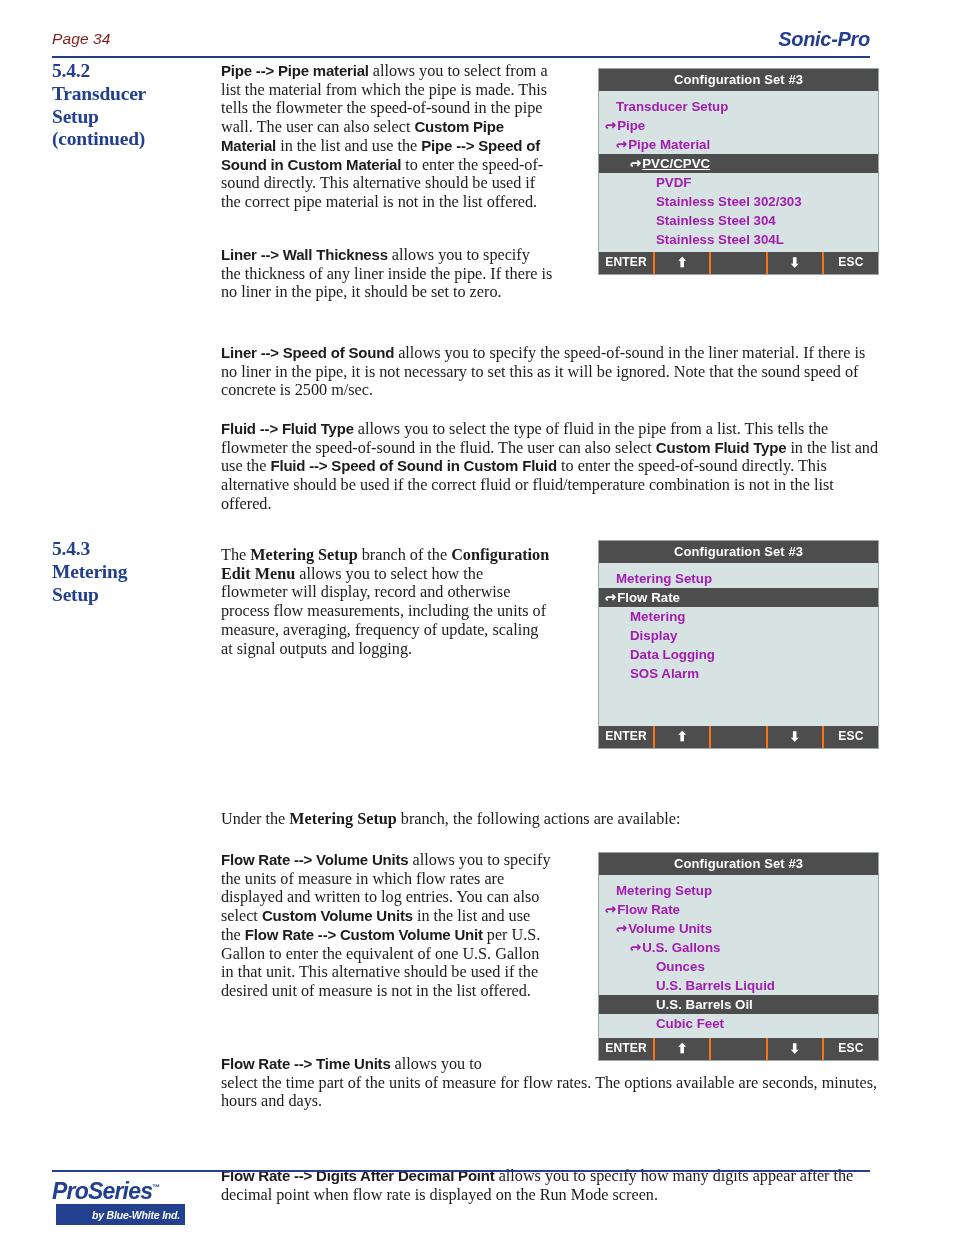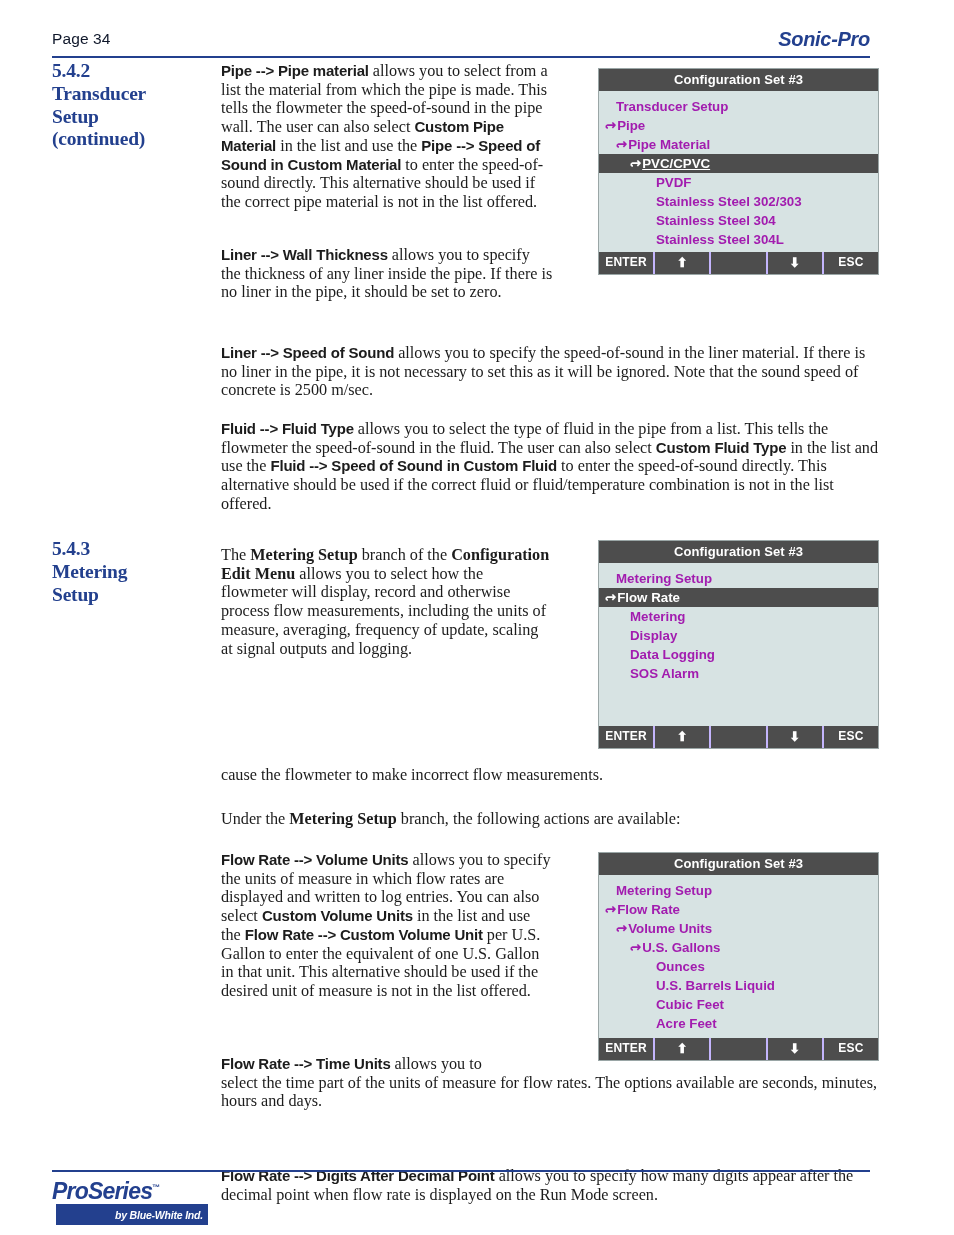--- a/index.html
+++ b/index.html
@@ -28,22 +28,23 @@
     top: 30px;
     width: 818px;
     height: 28px;
   }
   .page-num {
     position: absolute;
     left: 0;
     top: 0;
     font-family: "Liberation Sans", sans-serif;
     font-size: 15.5px;
-    color: #0f172a;
+    color: #7f1d1d;
     letter-spacing: 0.1px;
+    font-style: italic;
   }
   .brand-logo {
     position: absolute;
     right: 0;
     top: -2px;
     font-family: "Liberation Sans", sans-serif;
     font-weight: bold;
     font-style: italic;
     font-size: 20px;
     color: #23408e;
@@ -86,21 +87,21 @@
   }
   .ps-tm {
     font-size: 8px;
     vertical-align: super;
     font-style: normal;
     letter-spacing: 0;
   }
   .ps-bar {
     margin-top: 1px;
     background: #23408e;
-    width: 152px;
+    width: 129px;
     margin-left: 4px;
     text-align: right;
     padding: 1px 5px 2px 0;
     box-sizing: border-box;
   }
   .ps-bar span {
     font-family: "Liberation Sans", sans-serif;
     font-weight: bold;
     font-style: italic;
     font-size: 10.5px;
@@ -218,21 +219,21 @@
   }
   .lcd-btn {
     flex: 1 1 0;
     background: #4d4d4d;
     color: #ffffff;
     font-family: "Liberation Sans", sans-serif;
     font-weight: bold;
     font-size: 12px;
     text-align: center;
     padding: 3px 0 4px 0;
-    border-right: 2px solid #c4b5fd;
+    border-right: 2px solid #f97316;
     box-sizing: border-box;
     letter-spacing: 0.2px;
   }
   .lcd-btn:last-child { border-right: 0; }
   .lcd-btn.arrowbtn { font-size: 13px; }
 </style>
 </head>
 <body>
 
 <div class="page">
@@ -269,23 +270,20 @@
   </div>
 
   <div class="body-col col-wide blk-d">
     <p><b class="sans">Fluid --&gt; Fluid Type</b><span> allows you to select the type of fluid in the pipe from a list. This tells the flowmeter the speed-of-sound in the fluid. The user can also select </span><b class="sans">Custom Fluid Type</b><span> in the list and use the </span><b class="sans">Fluid --&gt; Speed of Sound in Custom Fluid</b><span> to enter the speed-of-sound directly. This alternative should be used if the correct fluid or fluid/temperature combination is not in the list offered.</span></p>
   </div>
 
   <div class="body-col col-narrow blk-e">
     <p><span>The </span><b class="serif">Metering Setup</b><span> branch of the </span><b class="serif">Configuration Edit Menu</b><span> allows you to select how the flowmeter will display, record and otherwise process flow measurements, including the units of measure, averaging, frequency of update, scaling at signal outputs and logging.</span></p>
   </div>
 
-  <div class="body-col col-wide blk-f">
-    <p><span>cause the flowmeter to make incorrect flow measurements.</span></p>
-  </div>
 
   <div class="body-col col-wide blk-g">
     <p><span>Under the </span><b class="serif">Metering Setup</b><span> branch, the following actions are available:</span></p>
   </div>
 
   <div class="body-col col-narrow blk-h">
     <p><b class="sans">Flow Rate --&gt; Volume Units</b><span> allows you to specify the units of measure in which flow rates are displayed and written to log entries. You can also select </span><b class="sans">Custom Volume Units</b><span> in the list and use the </span><b class="sans">Flow Rate --&gt; Custom Volume Unit</b><span> per U.S. Gallon to enter the equivalent of one U.S. Gallon in that unit. This alternative should be used if the desired unit of measure is not in the list offered.</span></p>
   </div>
 
   <div class="body-col col-wide blk-i">
@@ -339,20 +337,21 @@
 
   <div class="lcd lcd-3">
     <div class="lcd-title">Configuration Set #3</div>
     <div class="lcd-body">
         <div class="lcd-row ind-1"><span>Metering Setup</span></div>
         <div class="lcd-row ind-0"><span class="arrow" style="transform: scaleY(-1); display: inline-block;">↪</span><span>Flow Rate</span></div>
         <div class="lcd-row ind-1"><span class="arrow" style="transform: scaleY(-1); display: inline-block;">↪</span><span>Volume Units</span></div>
         <div class="lcd-row ind-2"><span class="arrow" style="transform: scaleY(-1); display: inline-block;">↪</span><span>U.S. Gallons</span></div>
         <div class="lcd-row ind-4"><span>Ounces</span></div>
         <div class="lcd-row ind-4"><span>U.S. Barrels Liquid</span></div>
+        <div class="lcd-row ind-4 sel"><span>U.S. Barrels Oil</span></div>
         <div class="lcd-row ind-4"><span>Cubic Feet</span></div>
         <div class="lcd-row ind-4"><span>Acre Feet</span></div>
       </div>
     <div class="lcd-buttons">
       <div class="lcd-btn">ENTER</div>
       <div class="lcd-btn arrowbtn">⬆</div>
       <div class="lcd-btn"></div>
       <div class="lcd-btn arrowbtn">⬇</div>
       <div class="lcd-btn">ESC</div>
     </div>

